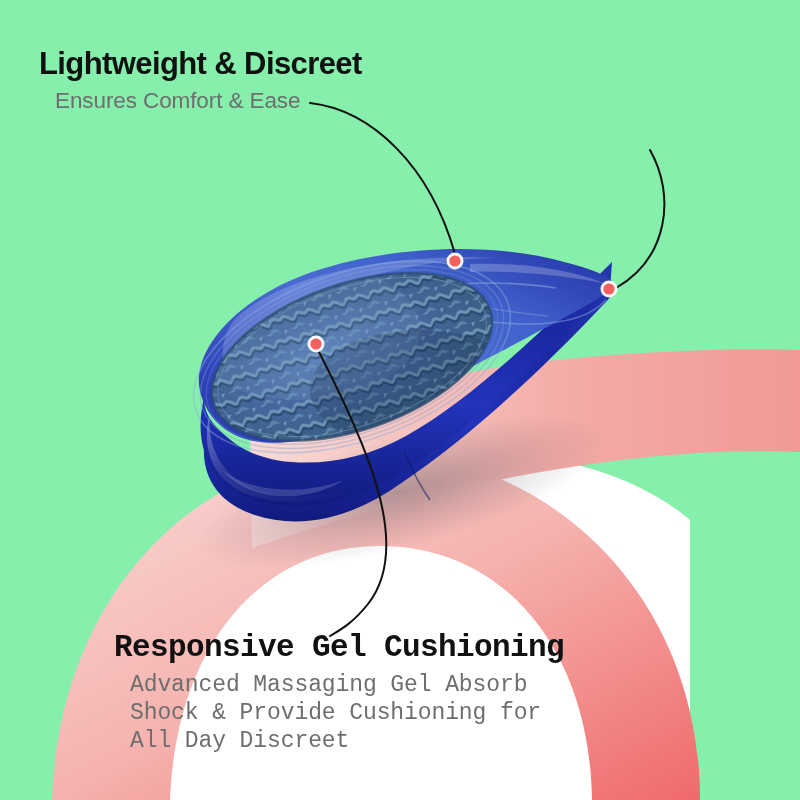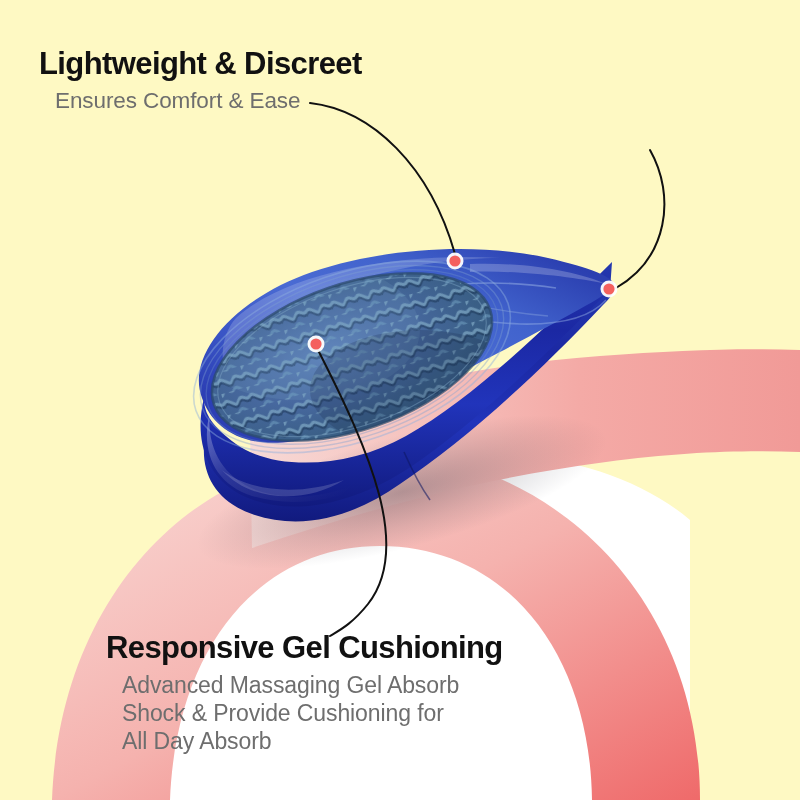--- a/index.html
+++ b/index.html
@@ -5,21 +5,21 @@
 <style>
   html,body{margin:0;padding:0;}
   body{
     width:800px;height:800px;
     background:#ffffff;
     font-family:"Liberation Sans","DejaVu Sans",sans-serif;
     overflow:hidden;
     position:relative;
     -webkit-font-smoothing:antialiased;
   }
-  #stage{position:absolute;left:0;top:0;width:800px;height:800px;overflow:hidden;background:#fef9c3;}
+  #stage{position:absolute;left:0;top:0;width:800px;height:800px;overflow:hidden;background:#86efac;}
 
   
   #bg-art{position:absolute;left:0;top:0;width:800px;height:800px;}
 
   
   #product-art{position:absolute;left:0;top:0;width:800px;height:800px;}
 
   
   #callout-art{position:absolute;left:0;top:0;width:800px;height:800px;}
 
@@ -39,21 +39,21 @@
     font-size:22.5px;
     line-height:28px;
     font-weight:normal;
     color:#6e6e6e;
     letter-spacing:-0.1px;
   }
   .feature p span{display:block;white-space:nowrap;}
 
   #feature-lightweight{left:39px;top:47px;}
   #feature-slim{left:449px;top:47px;}
-  #feature-gel{left:106px;top:631px;}
+  #feature-gel{left:114px;top:631px;font-family:Liberation Mono, monospace;}
   #feature-gel h2{font-size:31px;}
   #feature-gel p{font-size:23px;}
 </style>
 </head>
 <body>
 
 <div id="stage">
 
   <svg id="bg-art" viewBox="0 0 800 800">
     <defs>
@@ -241,17 +241,17 @@
       <span>Ensures Comfort &amp; Ease</span>
     </p>
   </div>
 
 
   <div class="feature" id="feature-gel">
     <h2>Responsive Gel Cushioning</h2>
     <p>
       <span>Advanced Massaging Gel Absorb</span>
       <span>Shock &amp; Provide Cushioning for</span>
-      <span>All Day Absorb</span>
+      <span>All Day Discreet</span>
     </p>
   </div>
 
 </div>
 
 </body></html>

